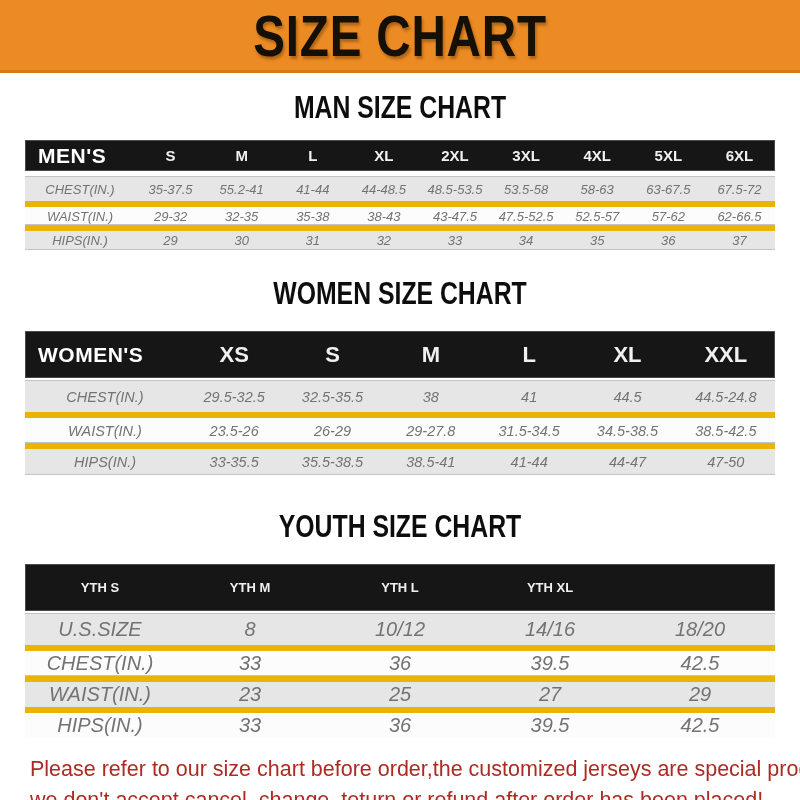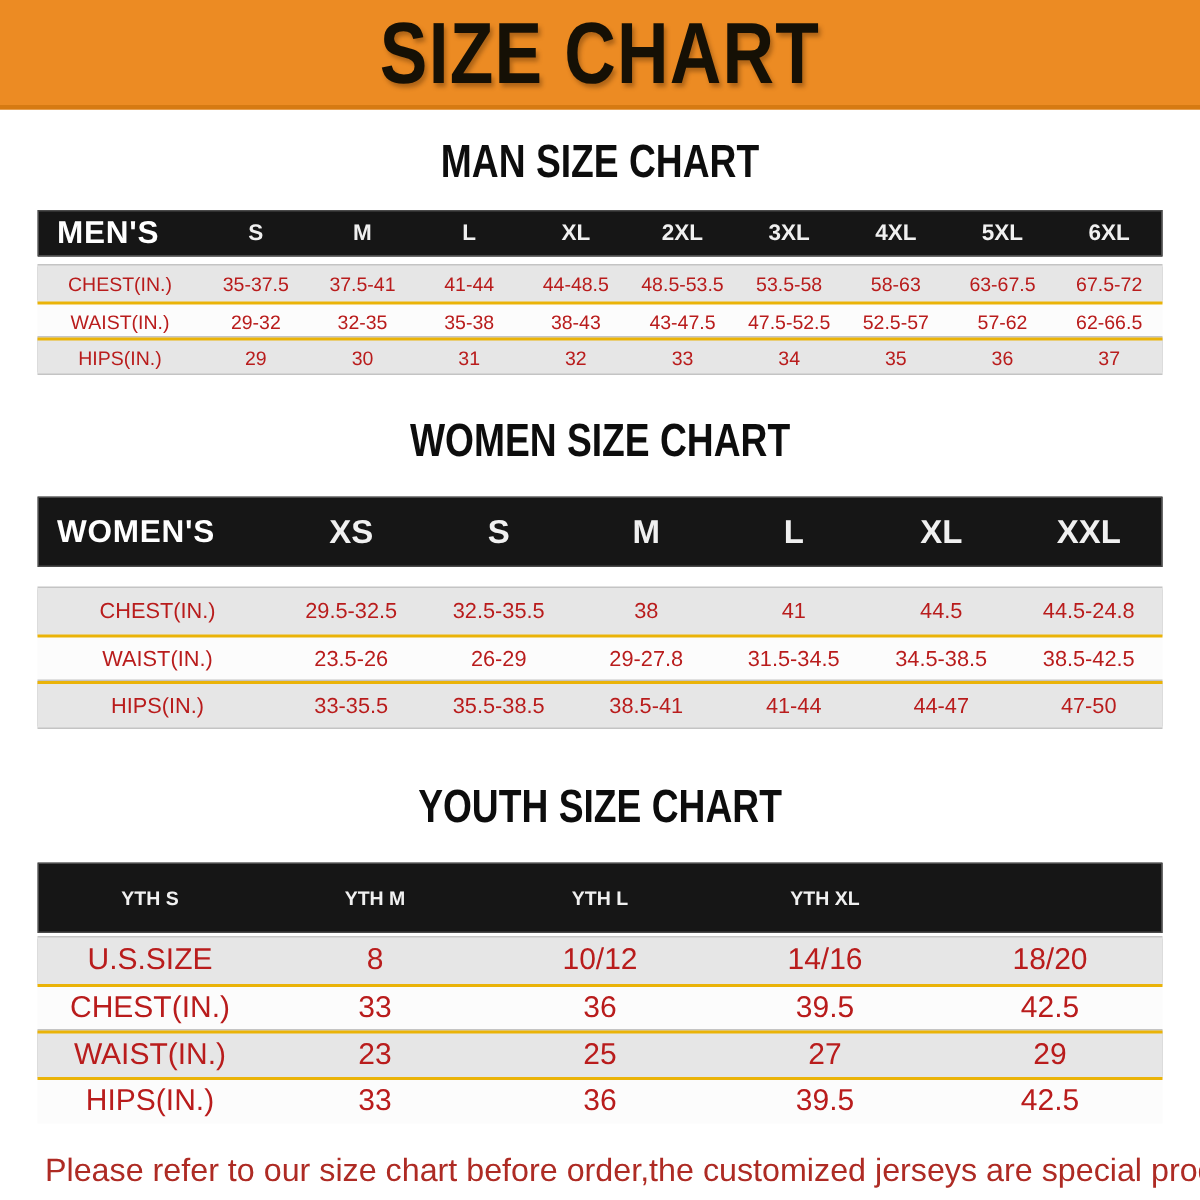--- a/index.html
+++ b/index.html
@@ -65,38 +65,39 @@
   }
   .thead .col {
     text-align: center;
     font-weight: bold;
     color: #f0f0f0;
     white-space: nowrap;
   }
   .row {
     display: grid;
     align-items: center;
-    color: #b91c1c;
-  }
-  .row + .row { border-top: 2px solid #eab308; }
+    color: #737373;
+    font-style: italic;
+  }
+  .row + .row { border-top: 6px solid #eab308; }
   .row.gray  { background: var(--row-gray, #E6E6E6); box-shadow: 0 -1px 0 #c4c4c4, 0 1px 0 #c4c4c4; }
   .row.white { background: var(--row-white, #FCFCFC); }
   .label-cell { text-align: center; white-space: nowrap; }
   .value-cell { text-align: center; white-space: nowrap; }
 
   
   .men .thead, .men .row { grid-template-columns: 110px repeat(9, 1fr); }
   .men .thead { height: 31px; margin-bottom: 6px; }
   .men .thead .corner { font-size: 21px; }
   .men .thead .col { font-size: 15px; }
   .men .row { height: 24px; font-size: 13px; }
 
   
   .women .thead, .women .row { grid-template-columns: 160px repeat(6, 1fr); }
-  .women .thead { height: 47px; margin-bottom: 14px; }
+  .women .thead { height: 47px; margin-bottom: 3px; }
   .women .thead .corner { font-size: 21px; }
   .women .thead .col { font-size: 22px; }
   .women .row { height: 31px; font-size: 14.5px; }
 
   
   .youth .thead, .youth .row { grid-template-columns: 150px repeat(4, 1fr); }
   .youth .thead { height: 47px; margin-bottom: 3px; }
   .youth .thead .corner { font-size: 21px; letter-spacing: 2px; }
   .youth .thead .col { font-size: 13px; }
   .youth .row { height: 31px; font-size: 20px; }
@@ -135,21 +136,21 @@
           <div class="col">XL</div>
           <div class="col">2XL</div>
           <div class="col">3XL</div>
           <div class="col">4XL</div>
           <div class="col">5XL</div>
           <div class="col">6XL</div>
         </div>
         <div class="row gray">
           <div class="label-cell">CHEST(IN.)</div>
           <div class="value-cell">35-37.5</div>
-          <div class="value-cell">37.5-41</div>
+          <div class="value-cell">55.2-41</div>
           <div class="value-cell">41-44</div>
           <div class="value-cell">44-48.5</div>
           <div class="value-cell">48.5-53.5</div>
           <div class="value-cell">53.5-58</div>
           <div class="value-cell">58-63</div>
           <div class="value-cell">63-67.5</div>
           <div class="value-cell">67.5-72</div>
         </div>
         <div class="row white">
           <div class="label-cell">WAIST(IN.)</div>

